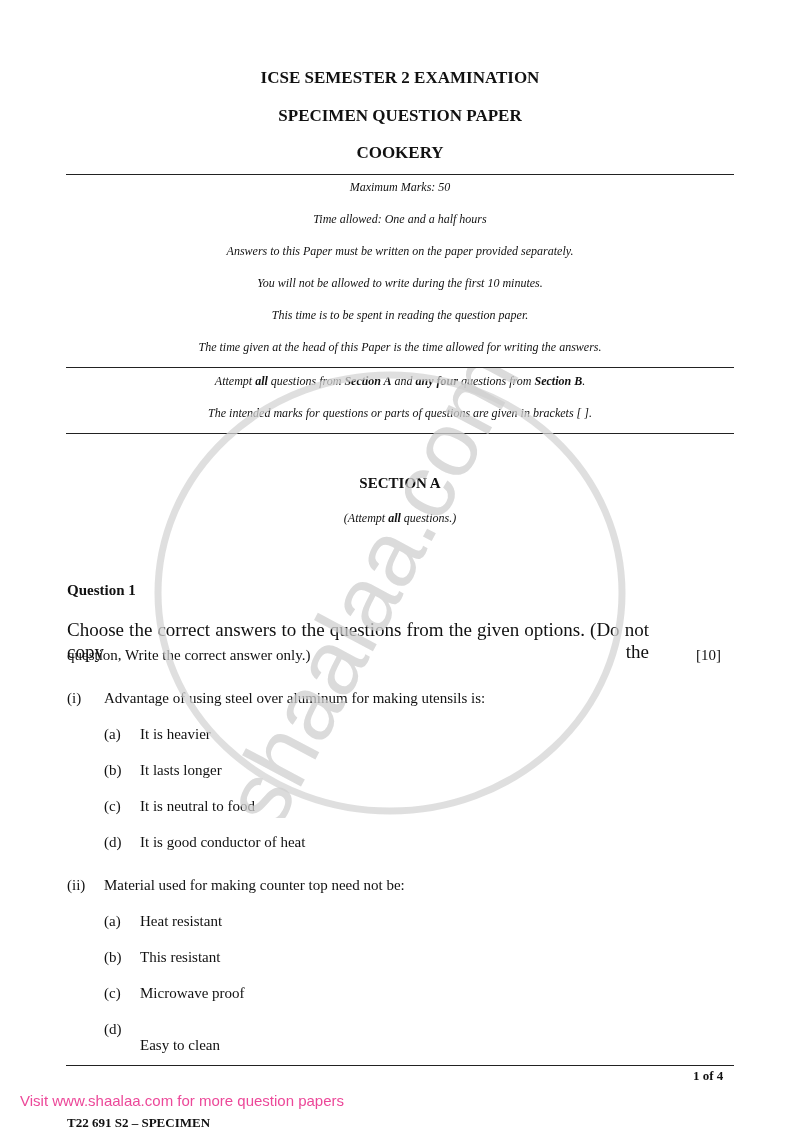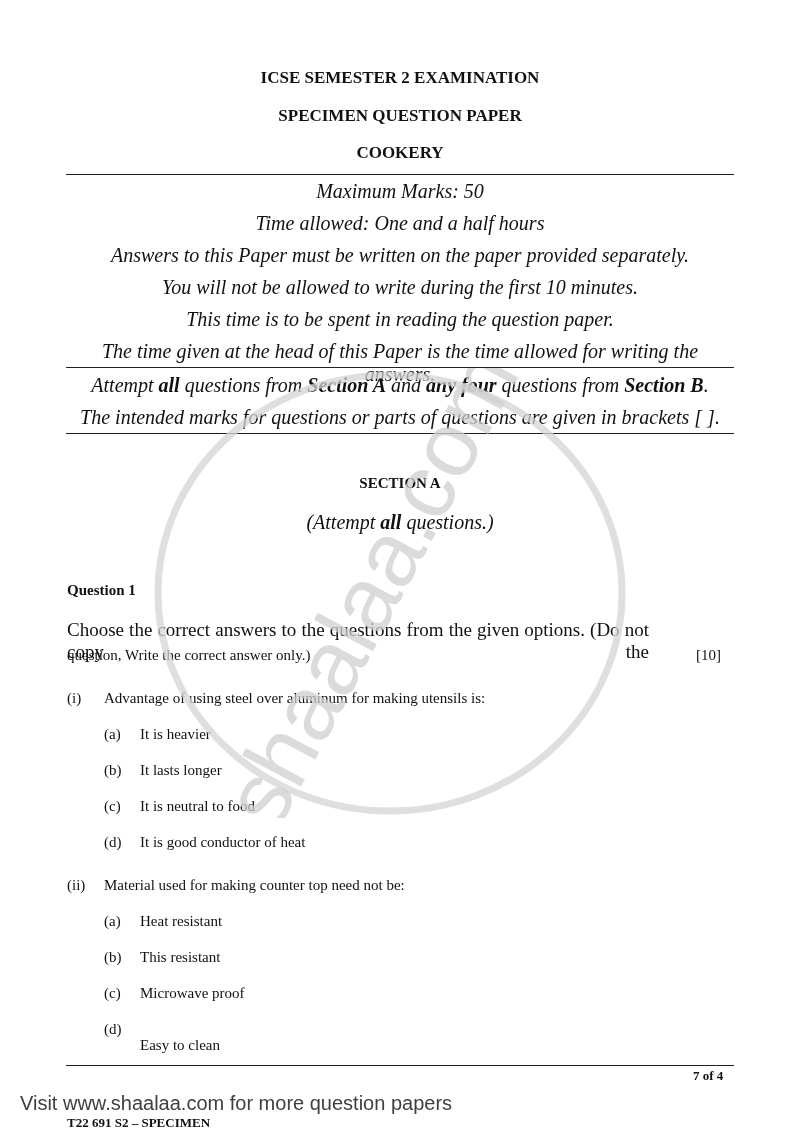--- a/index.html
+++ b/index.html
@@ -1,25 +1,25 @@
 <!DOCTYPE html>
 <html><head>
 <meta charset="utf-8">
 <style>
   html, body { margin: 0; padding: 0; background: #ffffff; }
   body { width: 800px; height: 1131px; position: relative; overflow: hidden; color: #111; font-family: "Liberation Serif", "DejaVu Serif", serif; }
   .page { position: absolute; left: 0; top: 0; width: 649px; height: 1131px; }
   .center { position: absolute; left: 66px; width: 668px; text-align: center; }
   .title { font-weight: bold; font-size: 17px; }
   .hr { position: absolute; left: 66px; width: 668px; height: 0; border-top: 1.5px solid #222; }
-  .ital { font-style: italic; font-size: 20px; }
+  .ital { font-style: italic; font-size: 12px; }
   .abs { position: absolute; font-size: 15px; white-space: nowrap; }
   .bold { font-weight: bold; }
   .watermark { position: absolute; left: 150px; top: 368px; width: 480px; height: 450px; pointer-events: none; }
-  .footer-visit { position: absolute; left: 20px; top: 1092px; font-family: "Liberation Sans", "DejaVu Sans", sans-serif; font-size: 20px; color: #404040; }
+  .footer-visit { position: absolute; left: 20px; top: 1092px; font-family: "Liberation Sans", "DejaVu Sans", sans-serif; font-size: 15px; color: #ec4899; }
   .justify-line { position: absolute; left: 67px; width: 582px; font-size: 19px; text-align: justify; text-align-last: justify; }
 </style>
 </head>
 <body>
 
 <div class="page">
 
   <div class="center title" style="top:68px;">ICSE SEMESTER 2 EXAMINATION</div>
   <div class="center title" style="top:106px;">SPECIMEN QUESTION PAPER</div>
   <div class="center title" style="top:143px;">COOKERY</div>
@@ -68,21 +68,21 @@
   <div class="abs" style="left:140px; top:913px;">Heat resistant</div>
   <div class="abs" style="left:104px; top:949px;">(b)</div>
   <div class="abs" style="left:140px; top:949px;">This resistant</div>
   <div class="abs" style="left:104px; top:985px;">(c)</div>
   <div class="abs" style="left:140px; top:985px;">Microwave proof</div>
   <div class="abs" style="left:104px; top:1021px;">(d)</div>
   <div class="abs" style="left:140px; top:1021px;margin-top:16px;">Easy to clean</div>
 
   <div class="hr" style="top:1065px; border-top-width:1px;"></div>
   <div class="abs bold" style="left:67px; top:1068px; font-size:13px;margin-top:47px;">T22 691 S2 – SPECIMEN</div>
-  <div class="abs bold" style="left:693px; top:1068px; font-size:13px;">7 of 4</div>
+  <div class="abs bold" style="left:693px; top:1068px; font-size:13px;">1 of 4</div>
   <div class="footer-visit">Visit www.shaalaa.com for more question papers</div>
 
   <svg class="watermark" viewBox="0 0 480 450">
     <ellipse cx="240" cy="225" rx="232" ry="218" fill="none" stroke="#d4d4d4" stroke-width="7" opacity="0.75"></ellipse>
     <text x="240" y="240" text-anchor="middle" font-family="Liberation Sans, DejaVu Sans, sans-serif" font-size="92" fill="#cfcfcf" opacity="0.75" transform="rotate(-62 240 230)">shaalaa.com</text>
   </svg>
 
 </div>
 
 </body></html>

